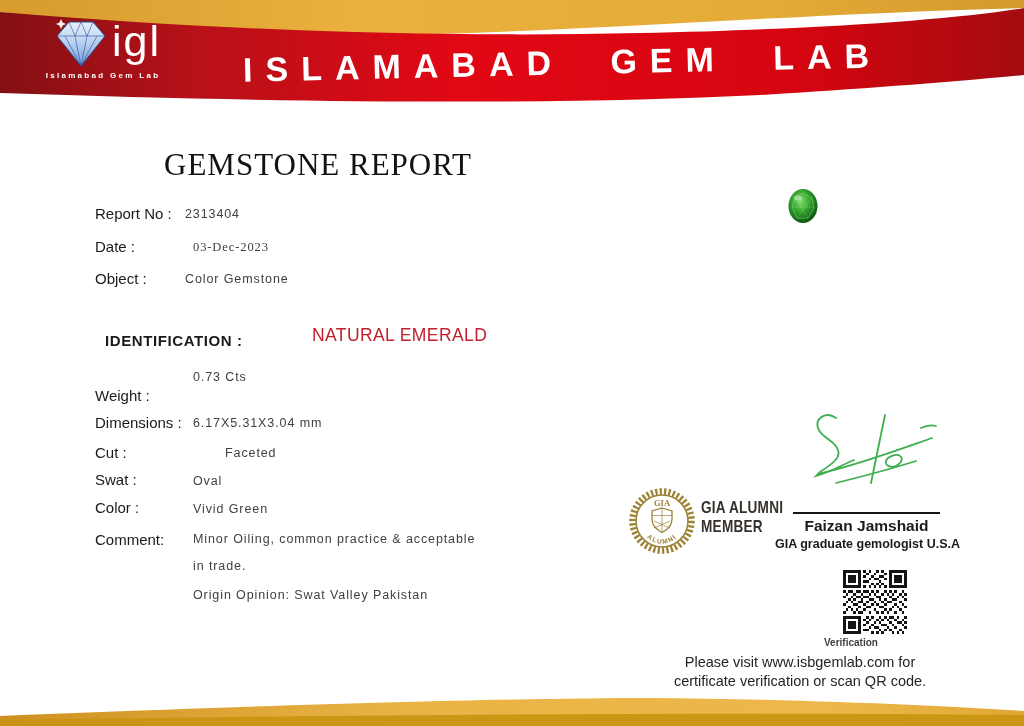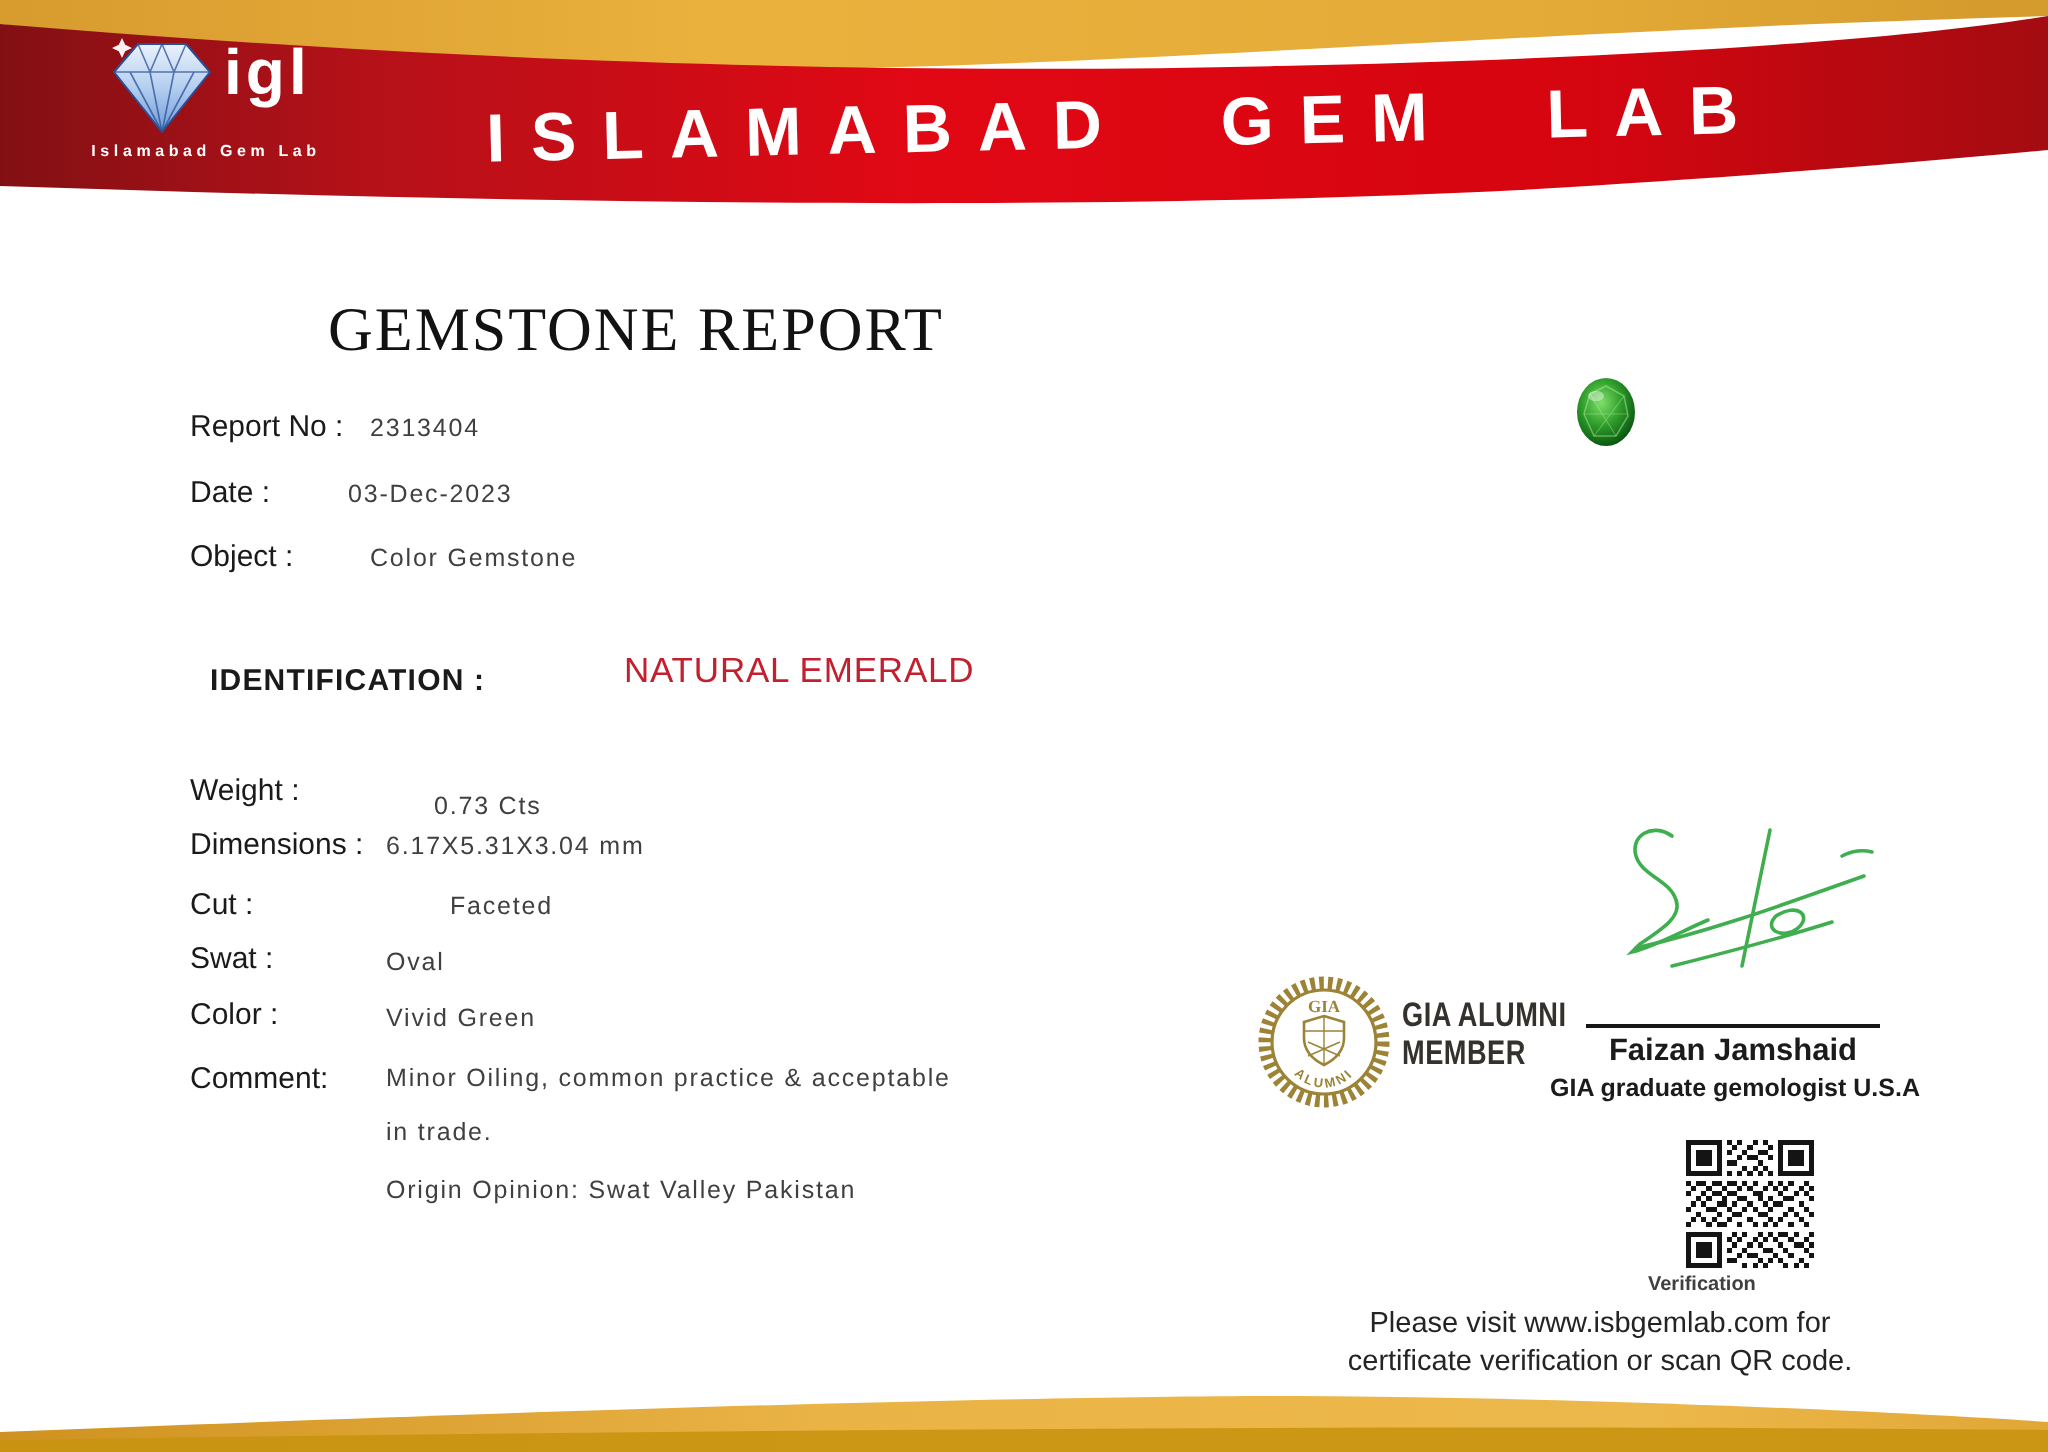--- a/index.html
+++ b/index.html
@@ -4,21 +4,21 @@
 <style>
   html,body{margin:0;padding:0;background:#ffffff;}
   .page{position:relative;width:1024px;height:726px;background:#ffffff;overflow:hidden;
         font-family:"Liberation Sans",sans-serif;color:#1c1c1c;}
   .abs{position:absolute;}
   
   .hdr-svg{position:absolute;left:0;top:0;}
   .brand-title{position:absolute;left:243px;top:44px;width:600px;color:#ffffff;font-weight:bold;
                font-size:34px;letter-spacing:13px;word-spacing:24px;white-space:nowrap;
                transform:rotate(-1.3deg);transform-origin:50% 50%;}
-  .logo-text{position:absolute;left:112px;top:20px;color:#ffffff;font-weight:bold;font-size:32px;
+  .logo-text{position:absolute;left:112px;top:20px;color:#ffffff;font-weight:normal;font-size:43px;
              letter-spacing:2px;line-height:1;}
   .logo-sub{position:absolute;left:44px;top:71px;width:118px;text-align:center;color:#ffffff;
             font-size:8px;font-weight:bold;letter-spacing:2.3px;white-space:nowrap;}
   
   .report-title{position:absolute;left:164px;top:147px;font-family:"Liberation Serif",serif;
                 font-size:31px;letter-spacing:1px;color:#121212;white-space:nowrap;}
   .lbl{position:absolute;left:95px;font-size:15px;color:#1a1a1a;white-space:nowrap;}
   .val{position:absolute;font-size:12.5px;letter-spacing:0.9px;color:#404040;white-space:nowrap;}
   .ident-lbl{position:absolute;left:105px;top:332px;font-size:15px;font-weight:bold;
              letter-spacing:0.6px;color:#1a1a1a;}
@@ -95,30 +95,30 @@
     <ellipse cx="18" cy="21" rx="14.5" ry="17" fill="url(#gemGrad)"></ellipse>
     <polygon points="18,8 27,13 29,23 23,33 12,33 7,22 10,12" fill="none" stroke="#bdf0a8" stroke-width="0.8" opacity="0.45"></polygon>
     <path d="M10,12 L23,33 M27,13 L12,33 M7,22 H29" stroke="#d9ffc9" stroke-width="0.6" opacity="0.3" fill="none"></path>
     <ellipse cx="13" cy="13" rx="4" ry="2.6" fill="#ffffff" opacity="0.4"></ellipse>
   </svg>
 
   <div class="lbl" style="top:205px;">Report No :</div>
   <div class="val" style="left:185px;top:207px;">2313404</div>
 
   <div class="lbl" style="top:238px;">Date :</div>
-  <div class="val" style="left:174px;top:240px;">03-Dec-2023</div>
+  <div class="val" style="left:193px;top:240px;font-family:Liberation Serif, serif;">03-Dec-2023</div>
 
   <div class="lbl" style="top:270px;">Object :</div>
   <div class="val" style="left:185px;top:272px;">Color Gemstone</div>
 
   <div class="ident-lbl">IDENTIFICATION :</div>
   <div class="ident-val">NATURAL EMERALD</div>
 
   <div class="lbl" style="top:387px;">Weight :</div>
-  <div class="val" style="left:193px;top:396px;margin-left:24px;">0.73 Cts</div>
+  <div class="val" style="left:193px;top:370px;">0.73 Cts</div>
 
   <div class="lbl" style="top:414px;">Dimensions :</div>
   <div class="val" style="left:193px;top:416px;">6.17X5.31X3.04 mm</div>
 
   <div class="lbl" style="top:444px;">Cut :</div>
   <div class="val" style="left:193px;top:446px;margin-left:32px;">Faceted</div>
 
   <div class="lbl" style="top:471px;">Swat :</div>
   <div class="val" style="left:193px;top:474px;">Oval</div>
 

